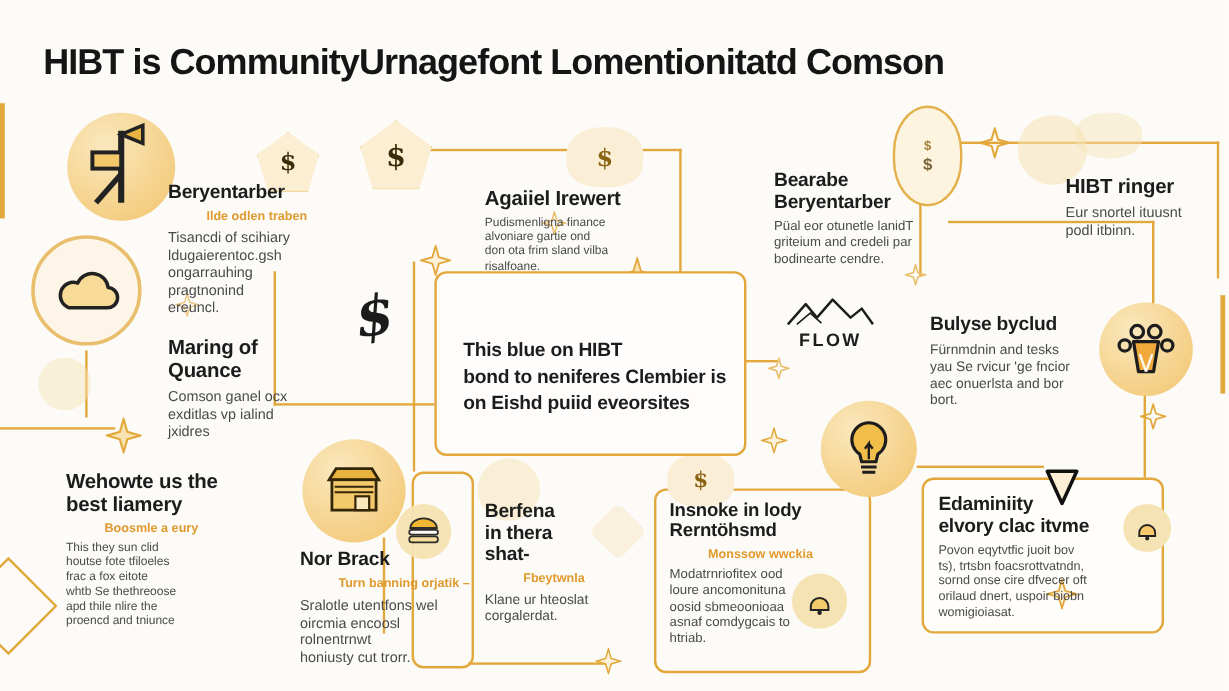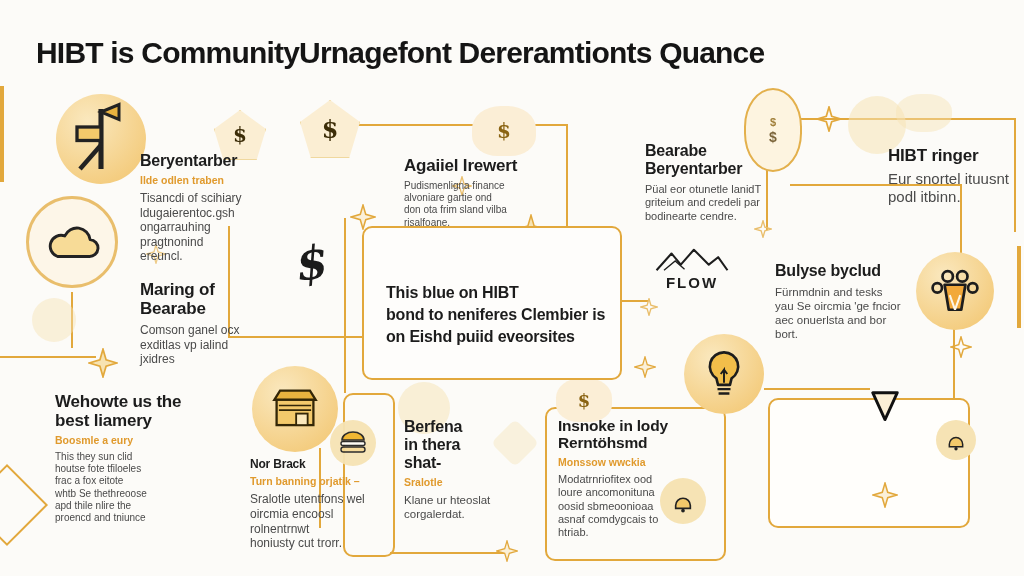--- a/index.html
+++ b/index.html
@@ -2,21 +2,21 @@
 <html><head>
 <meta charset="utf-8">
 <style>
   html,body{margin:0;padding:0;}
   #canvas{position:relative;width:1024px;height:576px;background:#FCFBF8;overflow:hidden;
           font-family:"Liberation Sans",sans-serif;}
   .ttl{position:absolute;left:36px;top:36px;font-size:30px;font-weight:800;letter-spacing:-0.8px;
        color:#151515;white-space:nowrap;}
   .node{position:absolute;}
   .nt{font-weight:bold;color:#1c1c1c;white-space:pre-line;line-height:1.12;letter-spacing:-0.2px;}
-  .ns{color:#E09A2D;font-weight:bold;font-size:10.5px;margin-top:4px;white-space:pre-line;}
+  .ns{color:#E09A2D;font-weight:bold;font-size:10.5px;margin-top:4px;white-space:pre-line;margin-left:32px;}
   .nb{color:#4a4a4a;font-size:12px;margin-top:5px;line-height:1.22;white-space:pre-line;}
   .ln{position:absolute;background:#E2A83C;}
   .obox{position:absolute;border:2px solid #E2A83C;border-radius:10px;}
   .circ{position:absolute;border-radius:50%;
         background:radial-gradient(circle at 35% 30%,#FAE8BE,#F2C46C);}
   .paleblob{position:absolute;border-radius:50%;background:#F6E3B4;}
   .badge{position:absolute;display:flex;align-items:center;justify-content:center;
          background:#FBEED3;border:1px solid #F0D89E;
          clip-path:polygon(50% 0,100% 38%,82% 100%,18% 100%,0 38%);}
   .badge span{font-family:"DejaVu Serif",serif;font-weight:bold;color:#3c2d08;}
@@ -37,21 +37,21 @@
          color:#1b1b1b;transform:rotate(-7deg);}
   .eggicon{position:absolute;border:2px solid #E3B04C;background:#FDF4E0;border-radius:50%/46%;
          display:flex;flex-direction:column;align-items:center;justify-content:center;gap:2px;}
   .eggicon span{font-size:11px;font-weight:bold;color:#8a6312;opacity:.8;line-height:1;}
 </style>
 </head>
 <body>
 
 <div id="canvas">
 
-  <div class="ttl">HIBT is CommunityUrnagefont Dereramtionts Quance</div>
+  <div class="ttl">HIBT is CommunityUrnagefont Lomentionitatd Comson</div>
 
   <div class="ln" style="left:350px;top:124px;width:218px;height:2px"></div>
   <div class="ln" style="left:566px;top:124px;width:2px;height:104px"></div>
   <div class="ln" style="left:228px;top:226px;width:2px;height:112px"></div>
   <div class="ln" style="left:228px;top:336px;width:134px;height:2px"></div>
   <div class="ln" style="left:344px;top:218px;width:2px;height:175px"></div>
   <div class="ln" style="left:71px;top:292px;width:2px;height:56px"></div>
   <div class="ln" style="left:0px;top:356px;width:96px;height:2px"></div>
   <div class="ln" style="left:790px;top:118px;width:226px;height:2px"></div>
   <div class="ln" style="left:1014px;top:118px;width:2px;height:114px"></div>
@@ -241,75 +241,84 @@
   <div class="node" style="left:645px;top:142px;width:160px">
     <div class="nt" style="font-size:16px">Bearabe
 Beryentarber</div>
     <div class="nb" style="font-size:11px">Püal eor otunetle lanidT
 griteium and credeli par
 bodinearte cendre.</div>
   </div>
 
   <div class="node" style="left:888px;top:146px;width:130px">
     <div class="nt" style="font-size:17px">HIBT ringer</div>
-    <div class="nb" style="font-size:15px">Eur snortel ituusnt
+    <div class="nb" style="font-size:12px">Eur snortel ituusnt
 podl itbinn.</div>
   </div>
 
   <div class="node" style="left:140px;top:280px;width:130px">
     <div class="nt" style="font-size:17px">Maring of
-Bearabe</div>
+Quance</div>
     <div class="nb" style="font-size:12px">Comson ganel ocx
 exditlas vp ialind
 jxidres</div>
   </div>
 
   <div class="node" style="left:775px;top:262px;width:160px">
     <div class="nt" style="font-size:16px">Bulyse byclud</div>
     <div class="nb" style="font-size:11.5px">Fürnmdnin and tesks
-yau Se oircmia 'ge fncior
+yau Se rvicur 'ge fncior
 aec onuerlsta and bor
 bort.</div>
   </div>
 
   <div class="node" style="left:55px;top:392px;width:160px">
     <div class="nt" style="font-size:17px">Wehowte us the
 best liamery</div>
     <div class="ns">Boosmle a eury</div>
     <div class="nb" style="font-size:10px">This they sun clid
 houtse fote tfiloeles
 frac a fox eitote
 whtb Se thethreoose
 apd thile nlire the
 proencd and tniunce</div>
   </div>
 
   <div class="node" style="left:250px;top:458px;width:160px">
-    <div class="nt" style="font-size:12px">Nor Brack</div>
+    <div class="nt" style="font-size:16px">Nor Brack</div>
     <div class="ns">Turn banning orjatik –</div>
     <div class="nb" style="font-size:12px">Sralotle utentfons wel
 oircmia encoosl
 rolnentrnwt
 honiusty cut trorr.</div>
   </div>
 
   <div class="node" style="left:404px;top:418px;width:110px">
     <div class="nt" style="font-size:16px">Berfena
 in thera
 shat-</div>
-    <div class="ns">Sralotle</div>
+    <div class="ns">Fbeytwnla</div>
     <div class="nb" style="font-size:11.5px">Klane ur hteoslat
 corgalerdat.</div>
   </div>
 
   <div class="node" style="left:558px;top:417px;width:150px">
     <div class="nt" style="font-size:15.5px">Insnoke in lody
 Rerntöhsmd</div>
     <div class="ns">Monssow wwckia</div>
     <div class="nb" style="font-size:11px">Modatrnriofitex ood
 loure ancomonituna
 oosid sbmeoonioaa
 asnaf comdygcais to
 htriab.</div>
   </div>
 
+  <div class="node" style="left:782px;top:412px;width:175px">
+    <div class="nt" style="font-size:16px">Edaminiity
+elvory clac itvme</div>
+    <div class="nb" style="font-size:10.5px">Povon eqytvtfic juoit bov
+ts), trtsbn foacsrottvatndn,
+sornd onse cire dfvecer oft
+orilaud dnert, uspoir biobn
+womigioiasat.</div>
+  </div>
 
 </div>
 
 </body></html>

